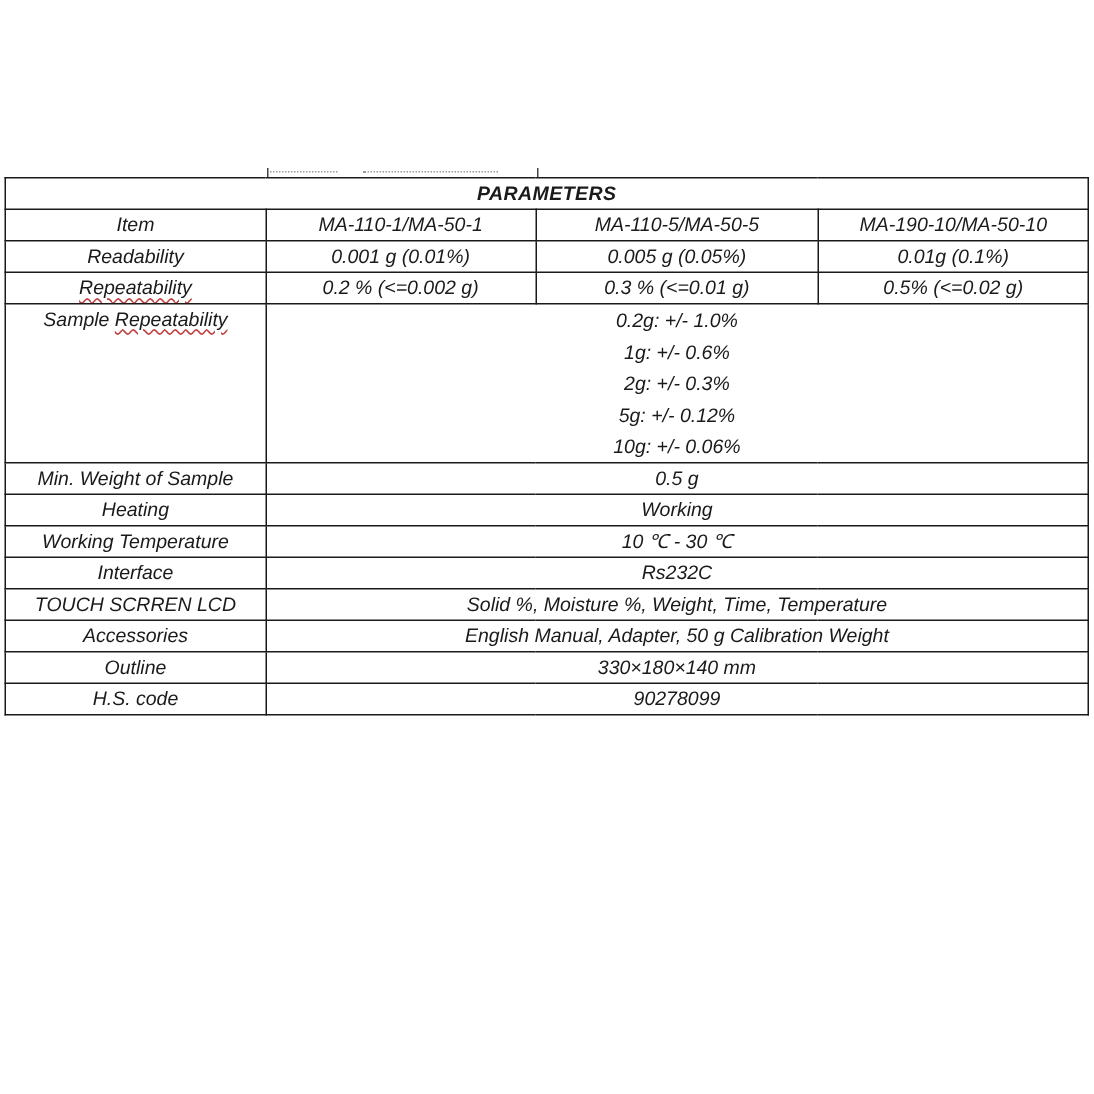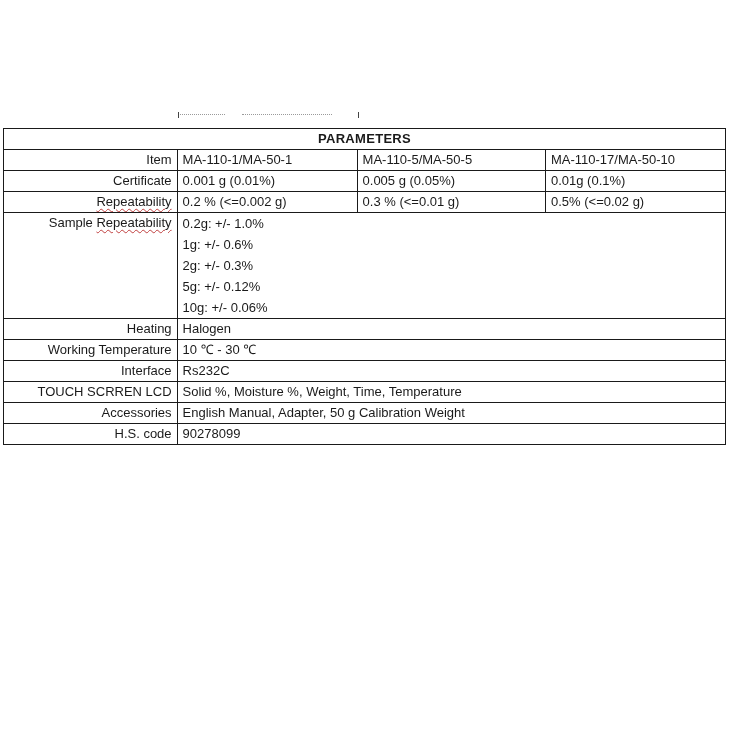--- a/index.html
+++ b/index.html
@@ -26,36 +26,37 @@
     .tick {
       position: absolute;
       top: 112px;
       width: 1px;
       height: 6px;
       background: #444;
     }
     table.params {
       position: absolute;
       left: 3px;
-      top: 128px;
+      top: 118px;
       width: 723px;
       border-collapse: collapse;
       table-layout: fixed;
       font-size: 13px;
+      font-style: italic;
     }
     table.params td {
       border: 1px solid #1a1a1a;
       height: 20px;
       padding: 0 5px;
       line-height: 20px;
       white-space: nowrap;
       overflow: hidden;
     }
-    td.label { text-align: right; }
-    td.val { text-align: left; }
+    td.label { text-align: center; }
+    td.val { text-align: center; }
     td.title {
       text-align: center;
       font-weight: bold;
       font-size: 13px;
       letter-spacing: 0.3px;
     }
     td.multi {
       vertical-align: top;
       height: auto !important;
       padding-top: 1px;
@@ -89,24 +90,24 @@
       <col class="col-c">
   </colgroup>
   <tbody>
       <tr>
     <td class="title" colspan="4">PARAMETERS</td>
   </tr>
   <tr>
     <td class="label">Item</td>
     <td class="val">MA-110-1/MA-50-1</td>
     <td class="val">MA-110-5/MA-50-5</td>
-    <td class="val">MA-110-17/MA-50-10</td>
+    <td class="val">MA-190-10/MA-50-10</td>
   </tr>
   <tr>
-    <td class="label">Certificate</td>
+    <td class="label">Readability</td>
     <td class="val">0.001 g (0.01%)</td>
     <td class="val">0.005 g (0.05%)</td>
     <td class="val">0.01g (0.1%)</td>
   </tr>
   <tr>
     <td class="label"><span class="spell">Repeatability</span></td>
     <td class="val">0.2 % (&lt;=0.002 g)</td>
     <td class="val">0.3 % (&lt;=0.01 g)</td>
     <td class="val">0.5% (&lt;=0.02 g)</td>
   </tr>
@@ -114,37 +115,45 @@
     <td class="label multi"><span>Sample</span>&nbsp;<span class="spell">Repeatability</span></td>
     <td class="val multi" colspan="3">
       <div>0.2g: +/- 1.0%</div>
       <div>1g: +/- 0.6%</div>
       <div>2g: +/- 0.3%</div>
       <div>5g: +/- 0.12%</div>
       <div>10g: +/- 0.06%</div>
     </td>
   </tr>
   <tr>
+    <td class="label">Min. Weight of Sample</td>
+    <td class="val" colspan="3">0.5 g</td>
+  </tr>
+  <tr>
     <td class="label">Heating</td>
-    <td class="val" colspan="3">Halogen</td>
+    <td class="val" colspan="3">Working</td>
   </tr>
   <tr>
     <td class="label">Working Temperature</td>
     <td class="val" colspan="3">10 ℃ - 30 ℃</td>
   </tr>
   <tr>
     <td class="label">Interface</td>
     <td class="val" colspan="3">Rs232C</td>
   </tr>
   <tr>
     <td class="label">TOUCH SCRREN LCD</td>
     <td class="val" colspan="3">Solid %, Moisture %, Weight, Time, Temperature</td>
   </tr>
   <tr>
     <td class="label">Accessories</td>
     <td class="val" colspan="3">English Manual, Adapter, 50 g Calibration Weight</td>
   </tr>
   <tr>
+    <td class="label">Outline</td>
+    <td class="val" colspan="3">330×180×140 mm</td>
+  </tr>
+  <tr>
     <td class="label">H.S. code</td>
     <td class="val" colspan="3">90278099</td>
   </tr>
 </tbody>
   </table>
 
 </body></html>

